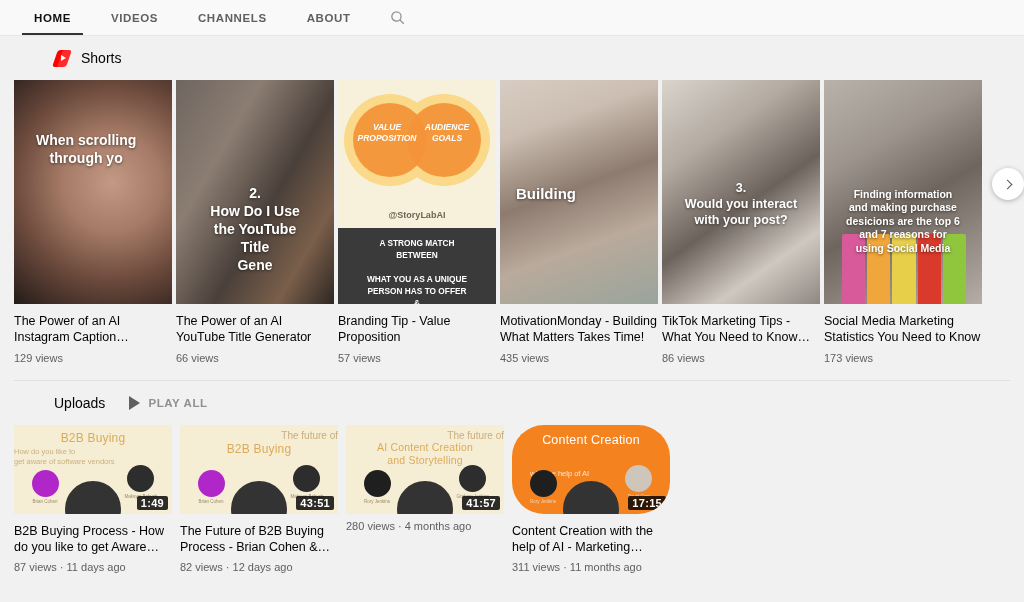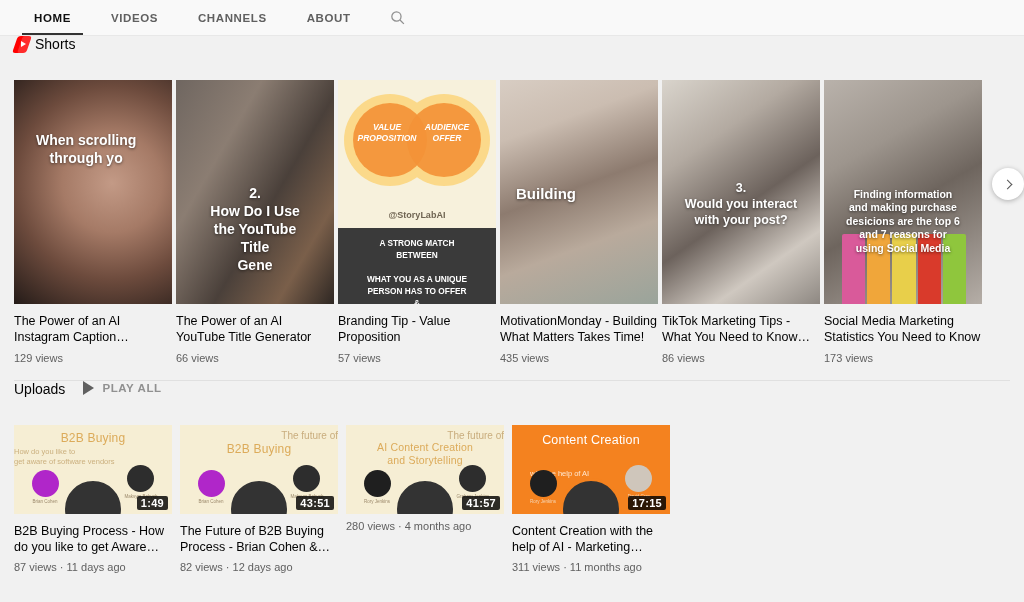--- a/index.html
+++ b/index.html
@@ -30,22 +30,23 @@
     content:""; position:absolute; left:8px; right:8px; bottom:0;
     height:2px; background:#333;
   }
   .nav-search {
     display:flex; align-items:center; padding: 0 18px; cursor:pointer;
   }
 
   
   .section { padding: 0 14px; }
   .sec-head {
-    display:flex; align-items:flex-start; gap:4px;
+    display:flex; align-items:center; gap:10px;
     height:44px;
+    margin-left:40px;
   }
   .sec-title { font-size:14px; color:#030303; font-weight:400; }
   .shorts-logo {
     width:17px; height:17px; position:relative; flex:none;
   }
   .shorts-logo .sl-a, .shorts-logo .sl-b {
     position:absolute; background:#f00; border-radius:3px;
   }
   .shorts-logo .sl-a {
     left:1px; top:0; width:9px; height:17px;
@@ -199,21 +200,21 @@
   .pc-av.left { left:18px; top:45px; }
   .pc-av.right { right:18px; top:40px; }
   .pc-name { position:absolute; font-size:4.5px; color:#9c8a6c; width:46px; text-align:center; }
   .pc-name.left { left:8px; top:74px; }
   .pc-name.right { right:8px; top:69px; }
   .pc-ring {
     position:absolute; left:50%; transform:translateX(-50%); bottom:-26px;
     width:62px; height:62px; border-radius:50%;
     background:#333; border:3px solid #f6eed4;
   }
-  .t-orange { background:#f4821f; }
+  .t-orange { background:#f4821f;border-radius:32px; }
   .t-orange .pc-h1 { color:#fff; font-size:12.5px; top:8px; }
   .t-orange .pc-h2 { color:#ffe6cf; top:44px;padding-left:18px; }
   .t-orange .pc-ring { border-color:#f4821f; }
   .t-orange .pc-name { color:#f6d7b6; }
 
   .face { width:100%; height:100%; position:relative; }
   .face .skin { position:absolute; left:50%; top:42%; transform:translateX(-50%);
                 width:52%; height:52%; border-radius:50%; }
   .face .body { position:absolute; left:50%; bottom:-8%; transform:translateX(-50%);
                 width:85%; height:45%; border-radius:50% 50% 0 0; }
@@ -278,21 +279,21 @@
     <div class="short-card">
       <div class="short-thumb t3">
         <div class="venn-wrap">
           <span class="circ pale p1"></span>
           <span class="circ pale p2"></span>
           <span class="circ solid s1"></span>
           <span class="circ solid s2"></span>
           <span class="venn-label l1" style="white-space:pre-line">VALUE
 PROPOSITION</span>
           <span class="venn-label l2" style="white-space:pre-line">AUDIENCE
-OFFER</span>
+GOALS</span>
         </div>
         <div class="venn-handle">@StoryLabAI</div>
         <div class="t3-dark" style="white-space:pre-line">A STRONG MATCH
 BETWEEN
 
 WHAT YOU AS A UNIQUE
 PERSON HAS TO OFFER
 &amp;
 WHAT YOUR AUDIENCE'S
 GOALS ARE

